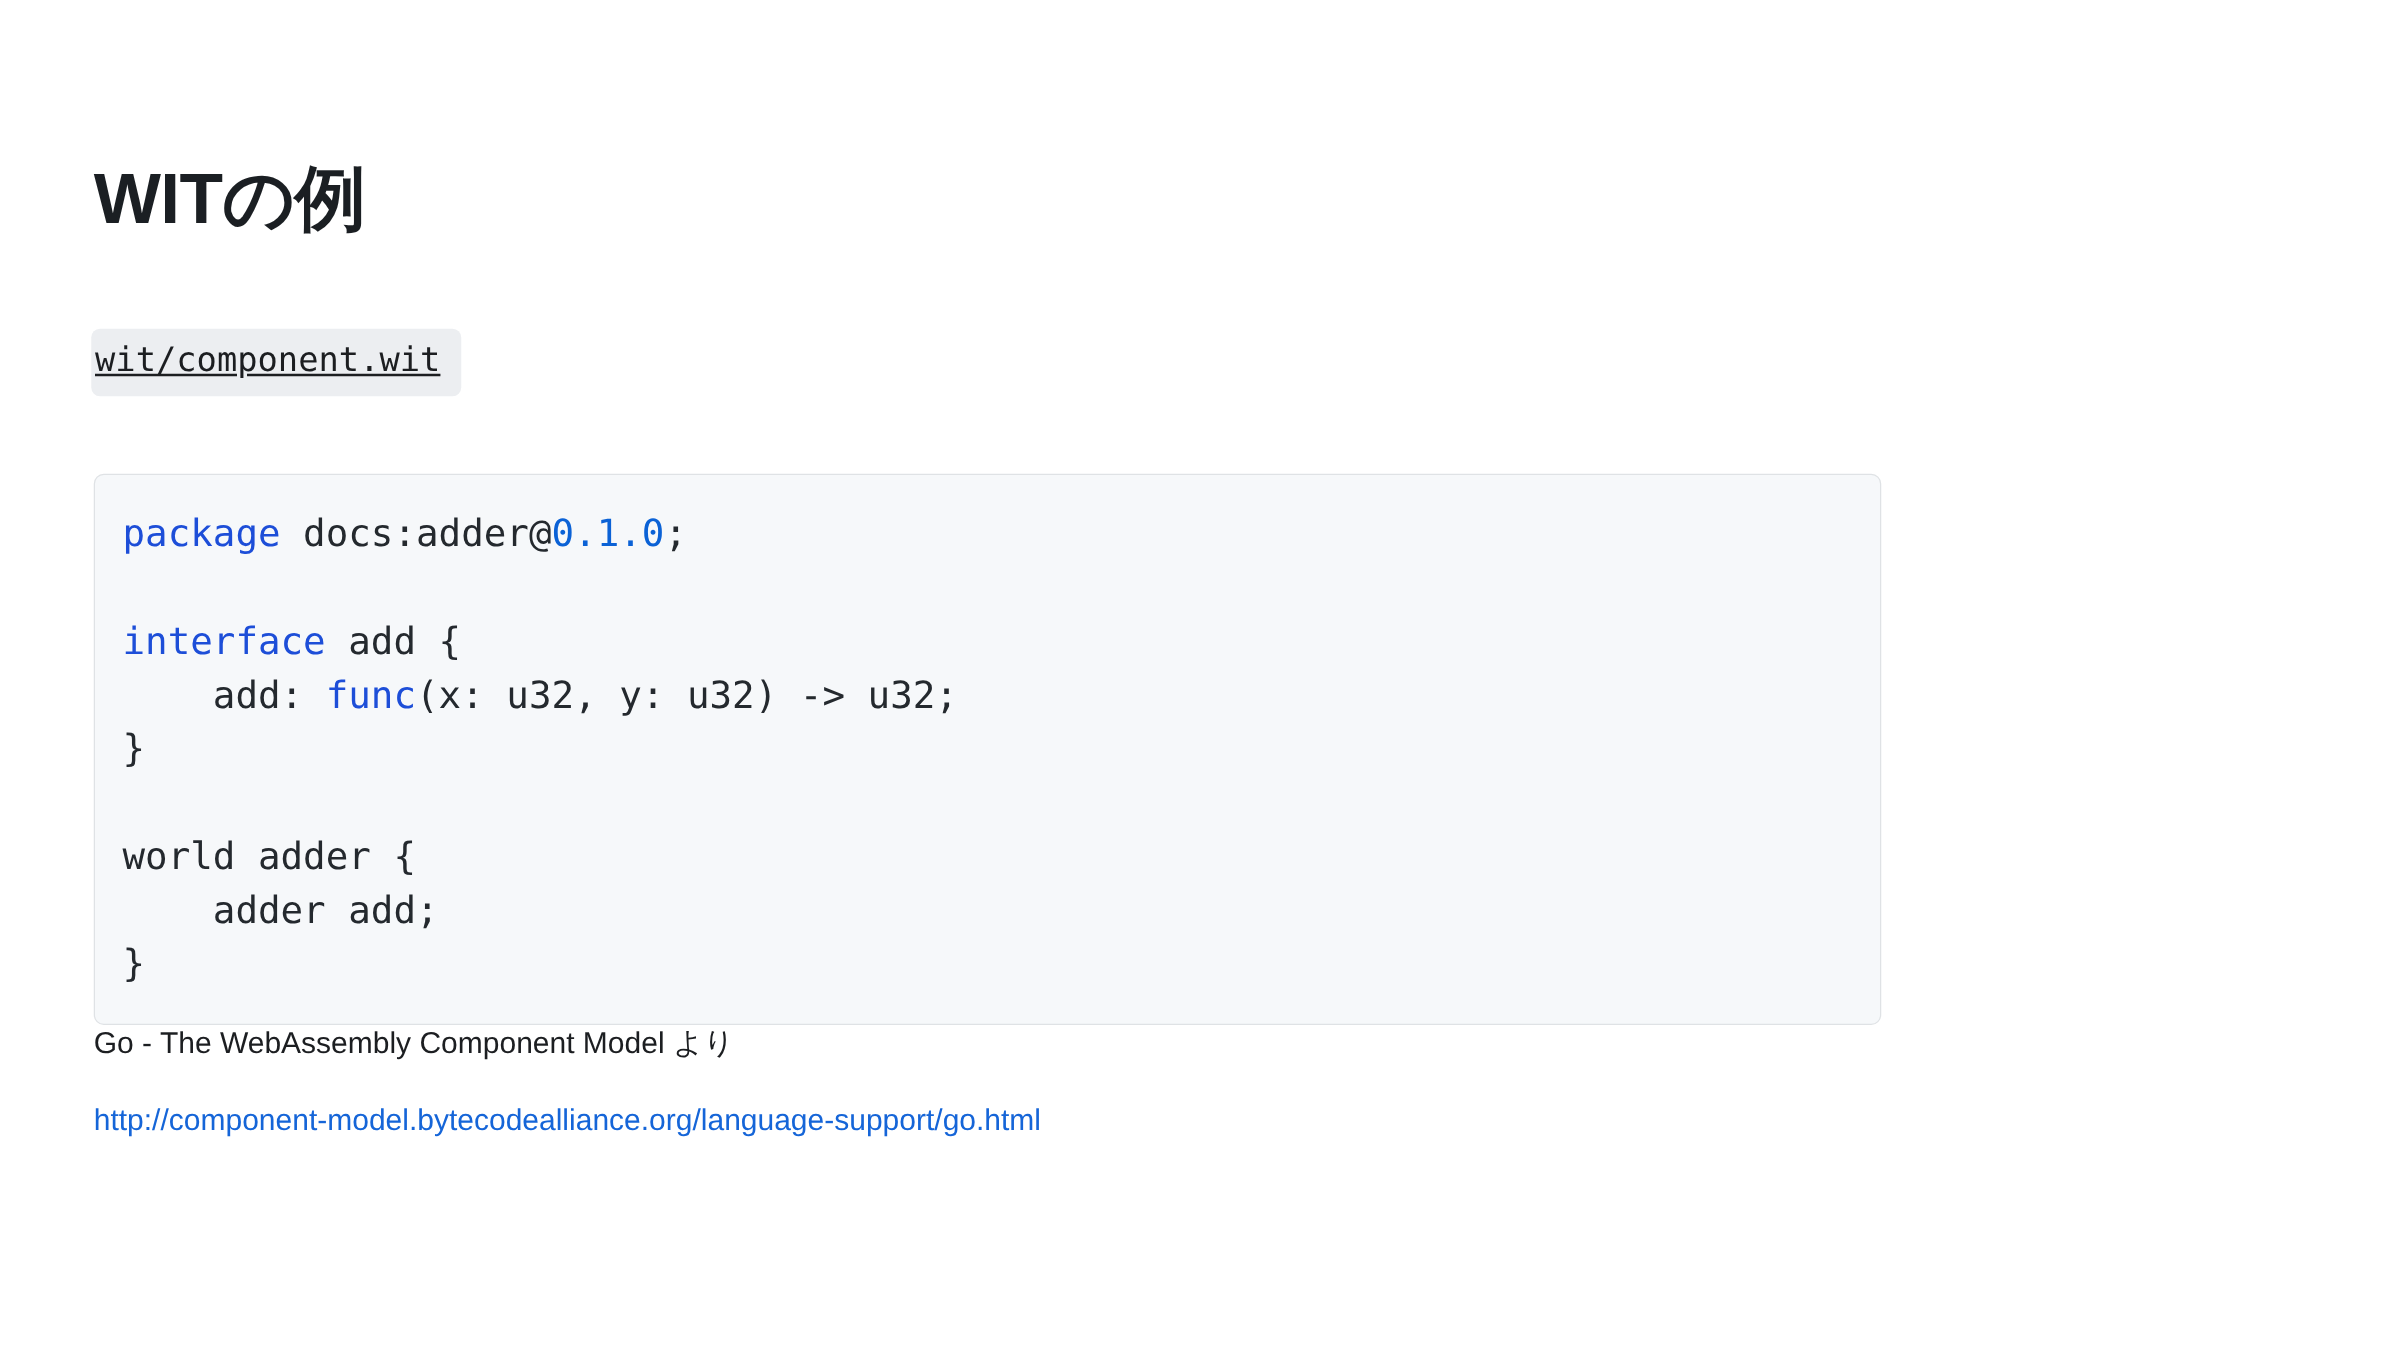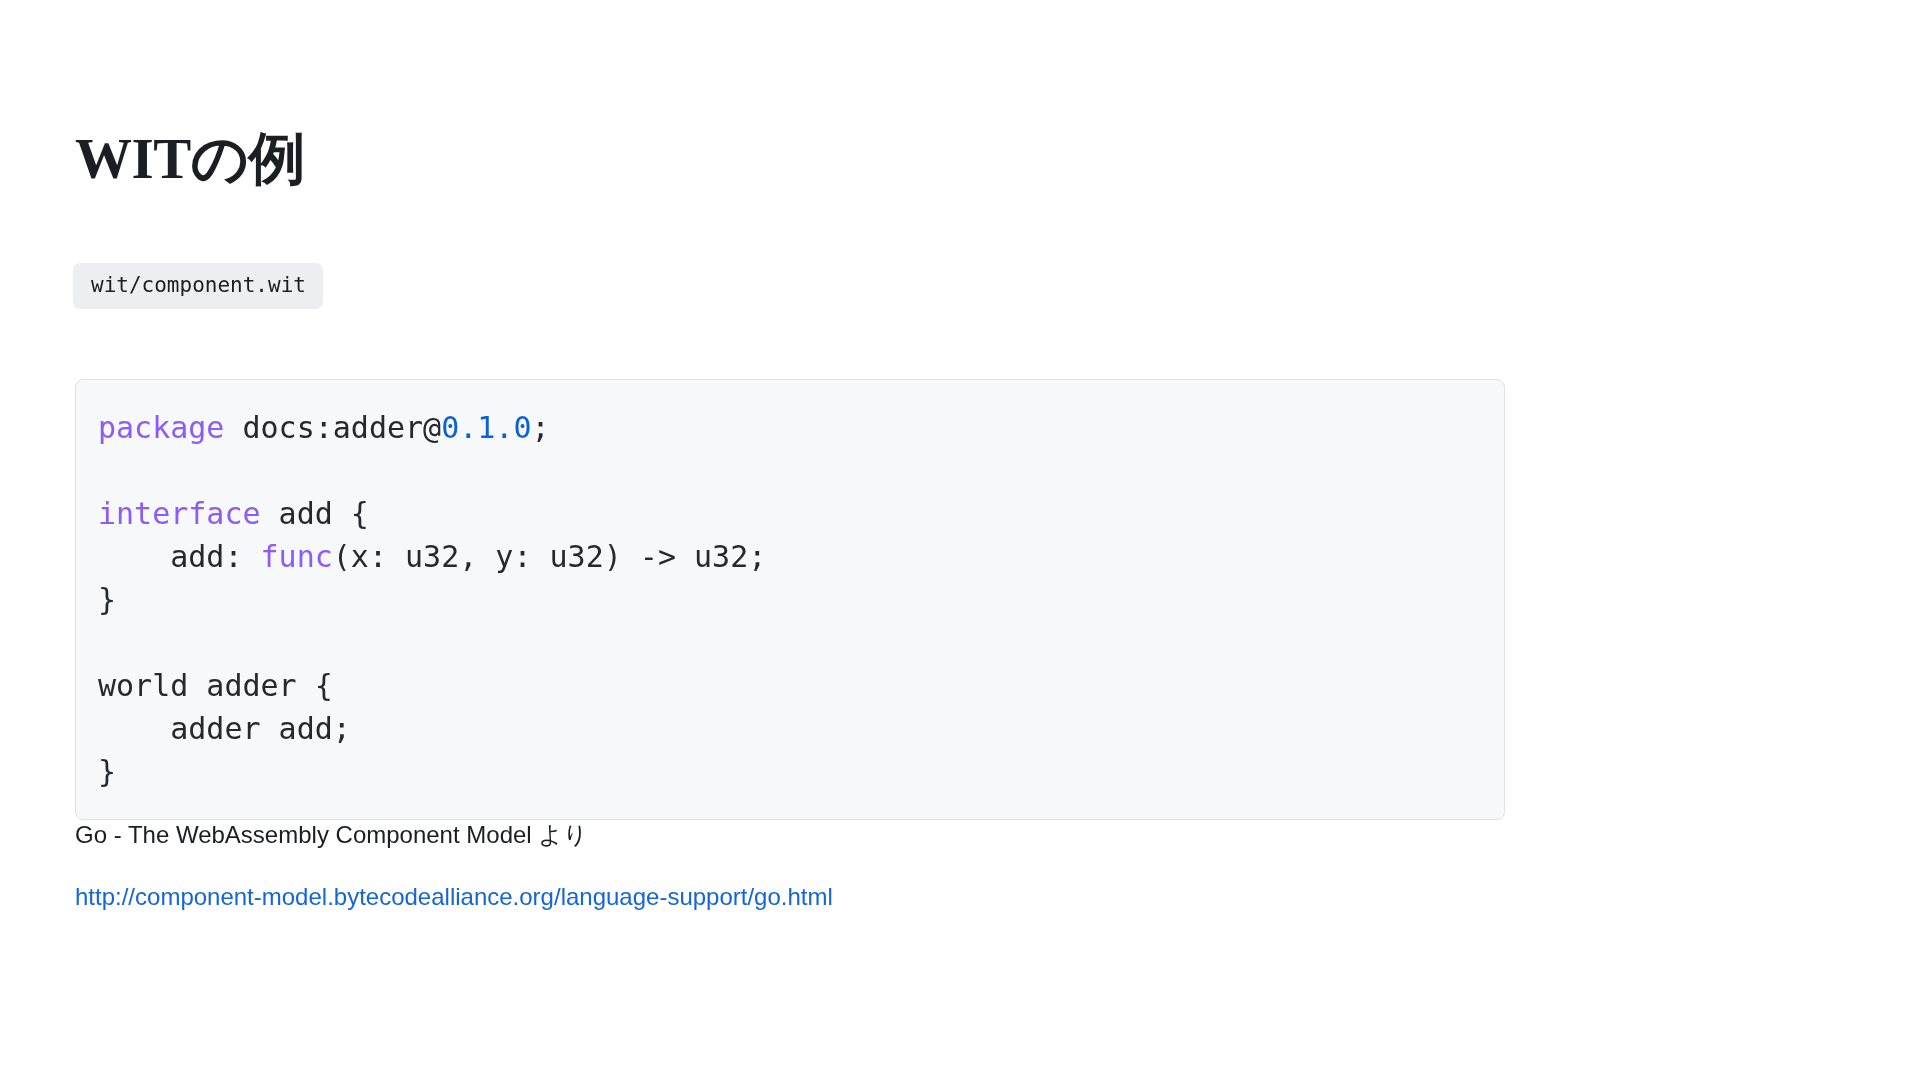--- a/index.html
+++ b/index.html
@@ -24,47 +24,48 @@
   }
 
   .content {
     position: absolute;
     left: 75px;
     top: 0;
     width: 1440px;
   }
 
   .page-title {
-    font-family: Liberation Serif, serif;
+    font-family: Liberation Sans, sans-serif;
     font-weight: bold;
     font-size: 57px;
     line-height: 1.1;
     letter-spacing: -0.5px;
     color: #1b1f23;
     margin: 0;
     padding: 0;
     position: absolute;
     left: 0;
     top: 128px;
     white-space: nowrap;
   }
 
   .file-badge {
     position: absolute;
     left: -2px;
     top: 263px;
     display: inline-block;
     background: #eceef1;
     border-radius: 7px;
-    padding: 9px 17px 11px 18px;
+    padding: 9px 17px 11px 3px;
     font-family: "DejaVu Sans Mono", "Liberation Mono", monospace;
-    font-size: 21px;
+    font-size: 27px;
     line-height: 1.25;
     color: #1c1e21;
     white-space: nowrap;
+    text-decoration: underline;
   }
 
   .code-block {
     position: absolute;
     left: 0px;
     top: 349px;
     width: 1430px;
     box-sizing: border-box;
     background: #f6f8fa;
     border: 1px solid #dfe2e5;
@@ -76,21 +77,21 @@
     color: #24292e;
     white-space: pre;
     overflow: hidden;
   }
 
   .code-line {
     white-space: pre;
     min-height: 43px;
   }
 
-  .tok-kw      { color: #8b5cf6; text-align: right; }
+  .tok-kw      { color: #1d4ed8; text-align: right; }
   .tok-num     { color: #0b62d6; text-align: center; }
   .tok-plain   { color: #24292e; }
 
   .caption {
     position: absolute;
     left: 0;
     top: 818px;
     font-size: 24px;
     line-height: 1.4;
     color: #1c1e21;

